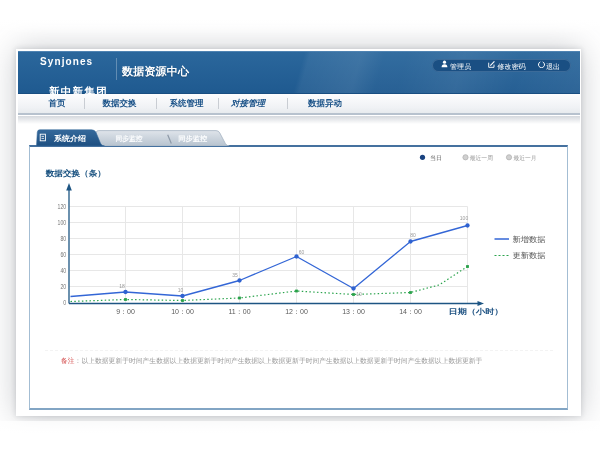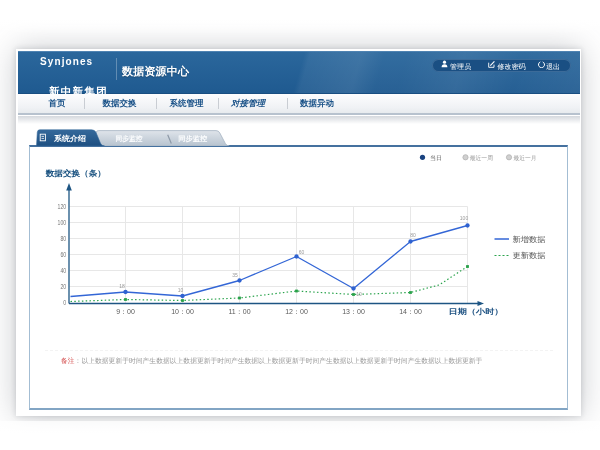--- a/index.html
+++ b/index.html
@@ -48,21 +48,21 @@
 <svg class="abs" style="left:537.5px;top:60.5px" width="7" height="7" viewBox="0 0 7 7">
   <path d="M2.3 .9 A3 3 0 1 0 4.7 .9" stroke="#fff" stroke-width="1" fill="none"></path>
 </svg>
 <div class="abs pilltxt" style="left:546px;">退出</div>
 <div class="abs nav"></div>
 <div class="abs navsh"></div>
 <div class="abs navitem" style="left:48.5px;">首页</div>
 <div class="abs navitem" style="left:102.5px;">数据交换</div>
 <div class="abs navitem" style="left:169.5px;">系统管理</div>
 <div class="abs navitem" style="left:231px;font-style:italic;">对接管理</div>
-<div class="abs navitem" style="left:286px;padding-left:14px;">数据异动</div>
+<div class="abs navitem" style="left:294px;padding-left:14px;">数据异动</div>
 <div class="abs navsep" style="left:84px;"></div>
 <div class="abs navsep" style="left:155.5px;"></div>
 <div class="abs navsep" style="left:218px;"></div>
 <div class="abs navsep" style="left:286.5px;"></div>
 <div class="abs box"></div>
 
 <svg class="abs" style="left:30px;top:128px" width="205" height="18" viewBox="0 0 205 18">
   <defs>
     <linearGradient id="gtab" x1="0" y1="0" x2="0" y2="1">
       <stop offset="0" stop-color="#35699b"></stop>

